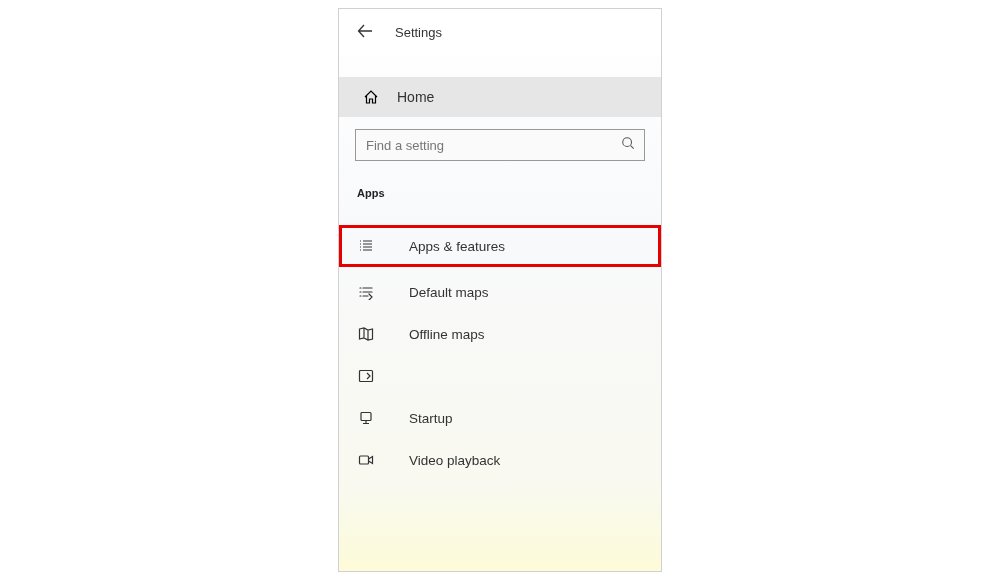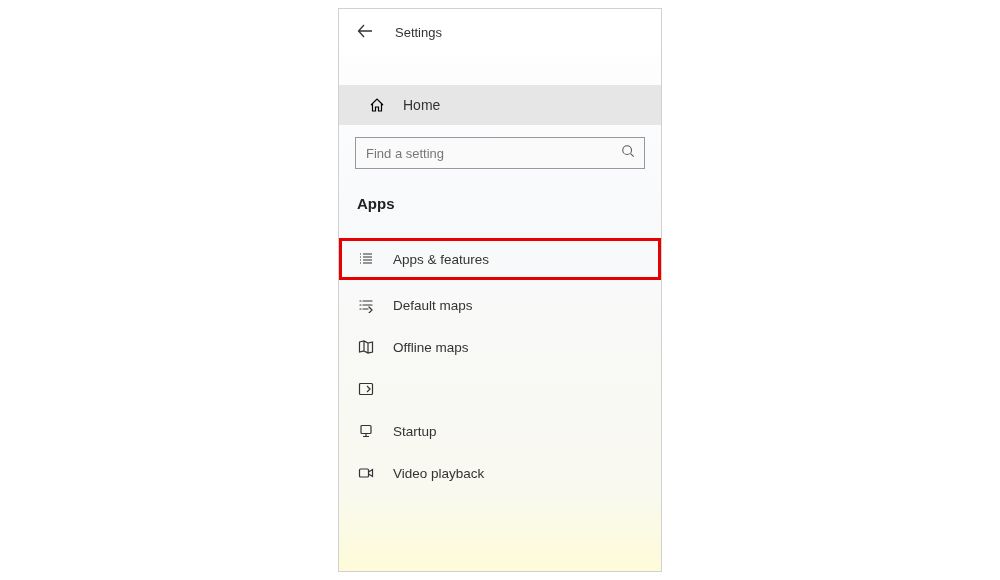--- a/index.html
+++ b/index.html
@@ -39,23 +39,23 @@
       line-height: 1;
     }
     .title {
       font-size: 13px;
       color: #333;
     }
     .home-row {
       display: flex;
       align-items: center;
       gap: 18px;
-      padding: 12px 30px;
+      padding: 12px 24px;
       background: #e6e6e6;
-      margin-top: 30px;
+      margin-top: 22px;
       cursor: pointer;
     }
     .home-icon {
       width: 16px;
       height: 16px;
       display: flex;
       align-items: center;
       justify-content: center;
     }
     .home-label {
@@ -82,32 +82,32 @@
     }
     .search-icon {
       position: absolute;
       right: 10px;
       top: 50%;
       transform: translateY(-50%);
       color: #555;
       pointer-events: none;
     }
     .section-title {
-      font-size: 15px;
+      font-size: 11px;
       font-weight: 600;
       color: #222;
       padding: 14px 18px 8px;
     }
     .nav-list {
       padding-top: 14px;
     }
     .nav-item {
       display: flex;
       align-items: center;
-      gap: 18px;
+      gap: 34px;
       padding: 12px 18px;
       cursor: pointer;
       font-size: 13.5px;
       color: #333;
     }
     .nav-item.highlighted {
       outline: 3px solid #e60000;
       outline-offset: -3px;
       margin: 4px 0;
     }

